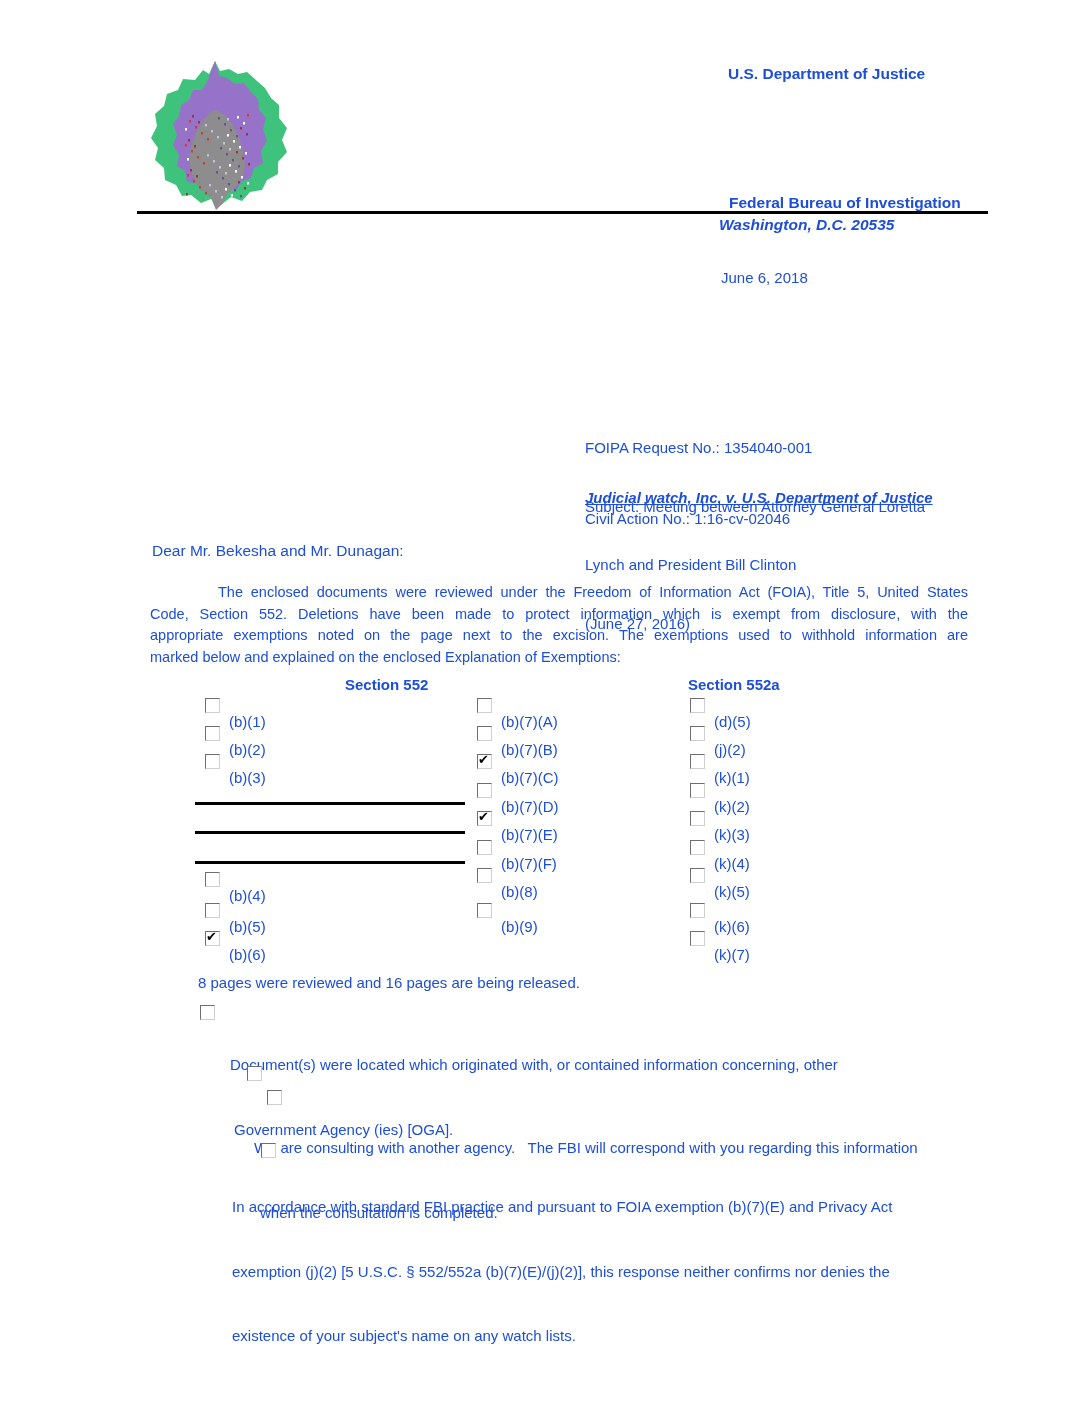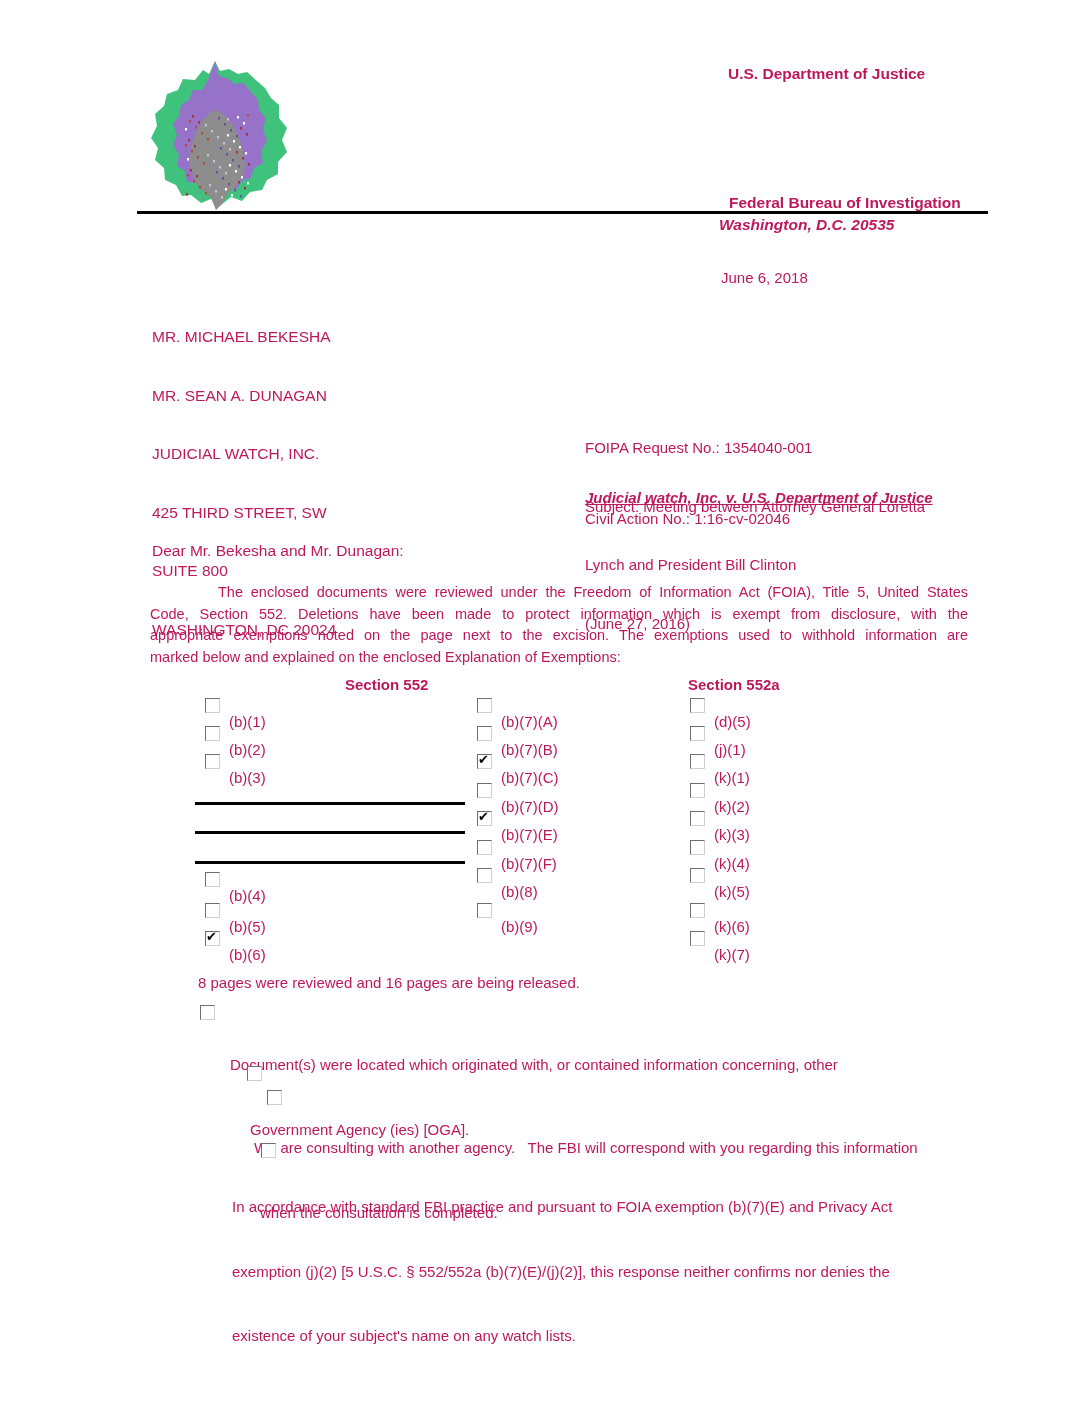--- a/index.html
+++ b/index.html
@@ -1,18 +1,18 @@
 <!DOCTYPE html>
 <html><head>
 <meta charset="utf-8">
 <style>
   html,body { margin:0; padding:0; background:#ffffff; }
   .page {
     position:relative; width:1088px; height:1408px; background:#ffffff;
-    font-family:"Liberation Sans","DejaVu Sans",sans-serif; color:#be185d;
+    font-family:"Liberation Sans","DejaVu Sans",sans-serif; color:#1d4ed8;
     overflow:hidden;
   }
   .abs { position:absolute; }
   .b   { font-weight:bold; }
   .i   { font-style:italic; }
   .u   { text-decoration:underline; }
   .t15 { font-size:15px; line-height:19.5px; white-space:pre-wrap; }
   .t155{ font-size:15.5px; line-height:19.5px; white-space:pre-wrap; }
 
   .rule { background:#000; height:3px; }
@@ -137,28 +137,20 @@
   </svg>
 
   
   <div class="abs t155 b" style="left:728px;top:64px">U.S. Department of Justice</div>
   <div class="abs t155 b" style="left:729px;top:193px">Federal Bureau of Investigation</div>
   <div class="abs rule" style="left:137px;top:211px;width:851px"></div>
   <div class="abs t155 b i" style="left:719px;top:215px">Washington, D.C. 20535</div>
   <div class="abs t15" style="left:721px;top:268px">June 6, 2018</div>
 
   
-  <div class="abs t155" style="left:152px;top:288px">
-    <div>MR. MICHAEL BEKESHA</div>
-    <div>MR. SEAN A. DUNAGAN</div>
-    <div>JUDICIAL WATCH, INC.</div>
-    <div>425 THIRD STREET, SW</div>
-    <div>SUITE 800</div>
-    <div>WASHINGTON, DC 20024</div>
-  </div>
 
   
   <div class="abs t15" style="left:585px;top:399px">
     <div>FOIPA Request No.: 1354040-001</div>
     <div>Subject: Meeting between Attorney General Loretta</div>
     <div>Lynch and President Bill Clinton</div>
     <div>(June 27, 2016)</div>
   </div>
   <div class="abs t15 b i u" style="left:585px;top:488px">Judicial watch, Inc. v. U.S. Department of Justice</div>
   <div class="abs t15" style="left:585px;top:509px">Civil Action No.: 1:16-cv-02046</div>
@@ -241,21 +233,21 @@
       <span class="cblabel">(b)(9)</span>
     </div>
 
   
   <div class="cbrow" style="left:690px;top:698px">
       <span class="cb"></span>
       <span class="cblabel">(d)(5)</span>
     </div>
   <div class="cbrow" style="left:690px;top:726px">
       <span class="cb"></span>
-      <span class="cblabel">(j)(1)</span>
+      <span class="cblabel">(j)(2)</span>
     </div>
   <div class="cbrow" style="left:690px;top:754px">
       <span class="cb"></span>
       <span class="cblabel">(k)(1)</span>
     </div>
   <div class="cbrow" style="left:690px;top:783px">
       <span class="cb"></span>
       <span class="cblabel">(k)(2)</span>
     </div>
   <div class="cbrow" style="left:690px;top:811px">
@@ -279,21 +271,21 @@
       <span class="cblabel">(k)(7)</span>
     </div>
 
   
   <div class="abs t15" style="left:198px;top:973px">8 pages were reviewed and 16 pages are being released.</div>
 
   
   <span class="cb abs" style="left:200px;top:1005px"></span>
   <div class="abs stmt" style="left:230px;top:1011px">
     <div>Document(s) were located which originated with, or contained information concerning, other</div>
-    <div style="margin-left:20px">Government Agency (ies) [OGA].</div>
+    <div style="margin-left:4px">Government Agency (ies) [OGA].</div>
   </div>
 
   
   <span class="cb abs" style="left:228px;top:1066px"></span>
 
   
   <span class="cb abs" style="left:228px;top:1090px"></span>
   <div class="abs stmt" style="left:254px;top:1094px">
     <div>We are consulting with another agency.   The FBI will correspond with you regarding this information</div>
     <div style="margin-left:6px">when the consultation is completed.</div>

